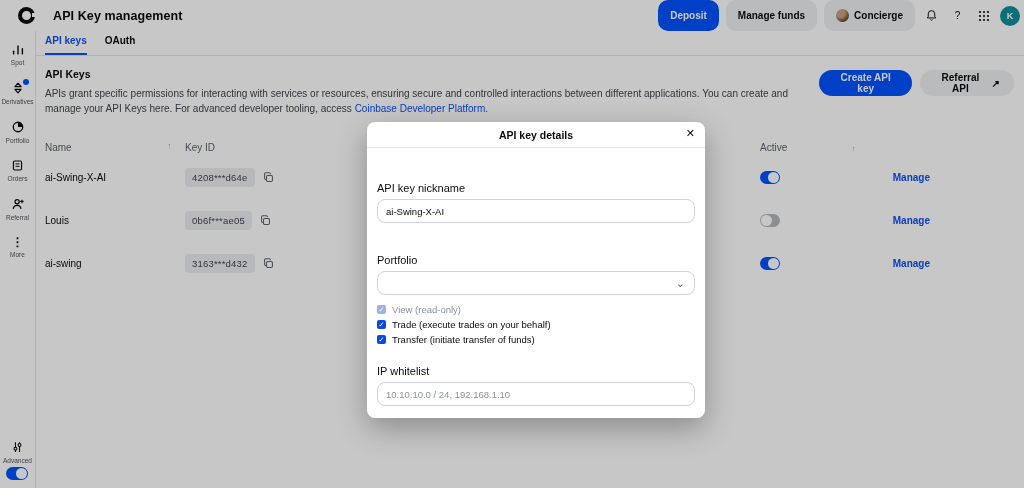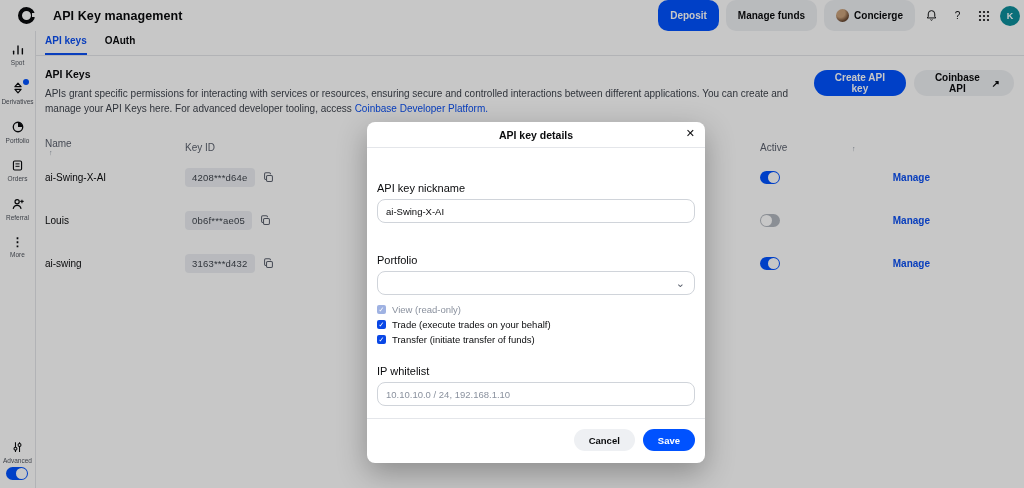--- a/index.html
+++ b/index.html
@@ -53,21 +53,21 @@
 
   
   .table { padding:12px 0 0 9px; width:894px; }
   .thead { display:flex; align-items:center; height:18px; font-size:10px; color:#5b616e; }
   .trow { display:flex; align-items:center; height:43px; font-size:10px; }
   .col-name { flex:0 0 140px; }
   .col-key { flex:1 1 auto; display:flex; align-items:center; gap:8px; }
   .col-active { flex:0 0 110px; }
   .col-manage { flex:0 0 60px; text-align:right; }
   .sort-ic { font-size:7px; color:#8a919e; margin-left:4px; }
-  .thead .col-name { display:flex; justify-content:space-between; padding-right:14px;flex-direction:column; }
+  .thead .col-name { display:flex; justify-content:space-between; padding-right:14px; }
   .key-chip { background:#eceef2; border-radius:4px; padding:4px 7px; font-size:9.5px; color:#3f444d; letter-spacing:.2px; }
   .copy-btn { background:none; border:none; cursor:pointer; display:inline-flex; padding:0; }
   .manage-link { color:#0c50f2; font-size:10px; font-weight:bold; text-decoration:none; cursor:pointer; }
 
   
   .overlay { position:absolute; inset:0; background:rgba(0,0,0,0.22); z-index:5; }
   .modal { position:absolute; left:367px; top:122px; width:338px; background:#fff; border-radius:8px; box-shadow:0 10px 30px rgba(0,0,0,.3); z-index:10; }
   .modal-header { position:relative; height:26px; display:flex; align-items:center; justify-content:center; border-bottom:1px solid #e4e6ea; }
   .modal-title { font-size:10.5px; font-weight:bold; }
   .modal-close { position:absolute; right:10px; top:5px; background:none; border:none; font-size:11px; color:#0a0b0d; cursor:pointer; }
@@ -202,21 +202,21 @@
   <div class="section">
     <div class="section-text">
       <div class="section-title">API Keys</div>
       <div class="section-desc">
         <span>APIs grant specific permissions for interacting with services or resources, ensuring secure and controlled interactions between different applications. You can create and manage your API Keys here. For advanced developer tooling, access </span><a class="link">Coinbase Developer Platform.</a>
       </div>
     </div>
     <div class="section-actions">
       <button class="pill primary lg">Create API key</button>
       <button class="pill secondary lg">
-        <span>Coinbase API</span>
+        <span>Referral API</span>
         <span class="ext-arrow">↗</span>
       </button>
     </div>
   </div>
 
   <div class="table">
     <div class="thead">
       <div class="col-name">
         <span>Name</span>
         <span class="sort-ic">↑</span>
@@ -312,17 +312,13 @@
       </div>
       <div class="perm-row">
         <span class="checkbox">✓</span>
         <span class="perm-label">Transfer (initiate transfer of funds)</span>
       </div>
     </div>
 
     <div class="field-label">IP whitelist</div>
     <input class="text-input" type="text" placeholder="10.10.10.0 / 24, 192.168.1.10" style="">
   </div>
-  <div class="modal-footer">
-    <button class="pill secondary footer-btn">Cancel</button>
-    <button class="pill primary footer-btn">Save</button>
-  </div>
 </div>
 
 </body></html>

